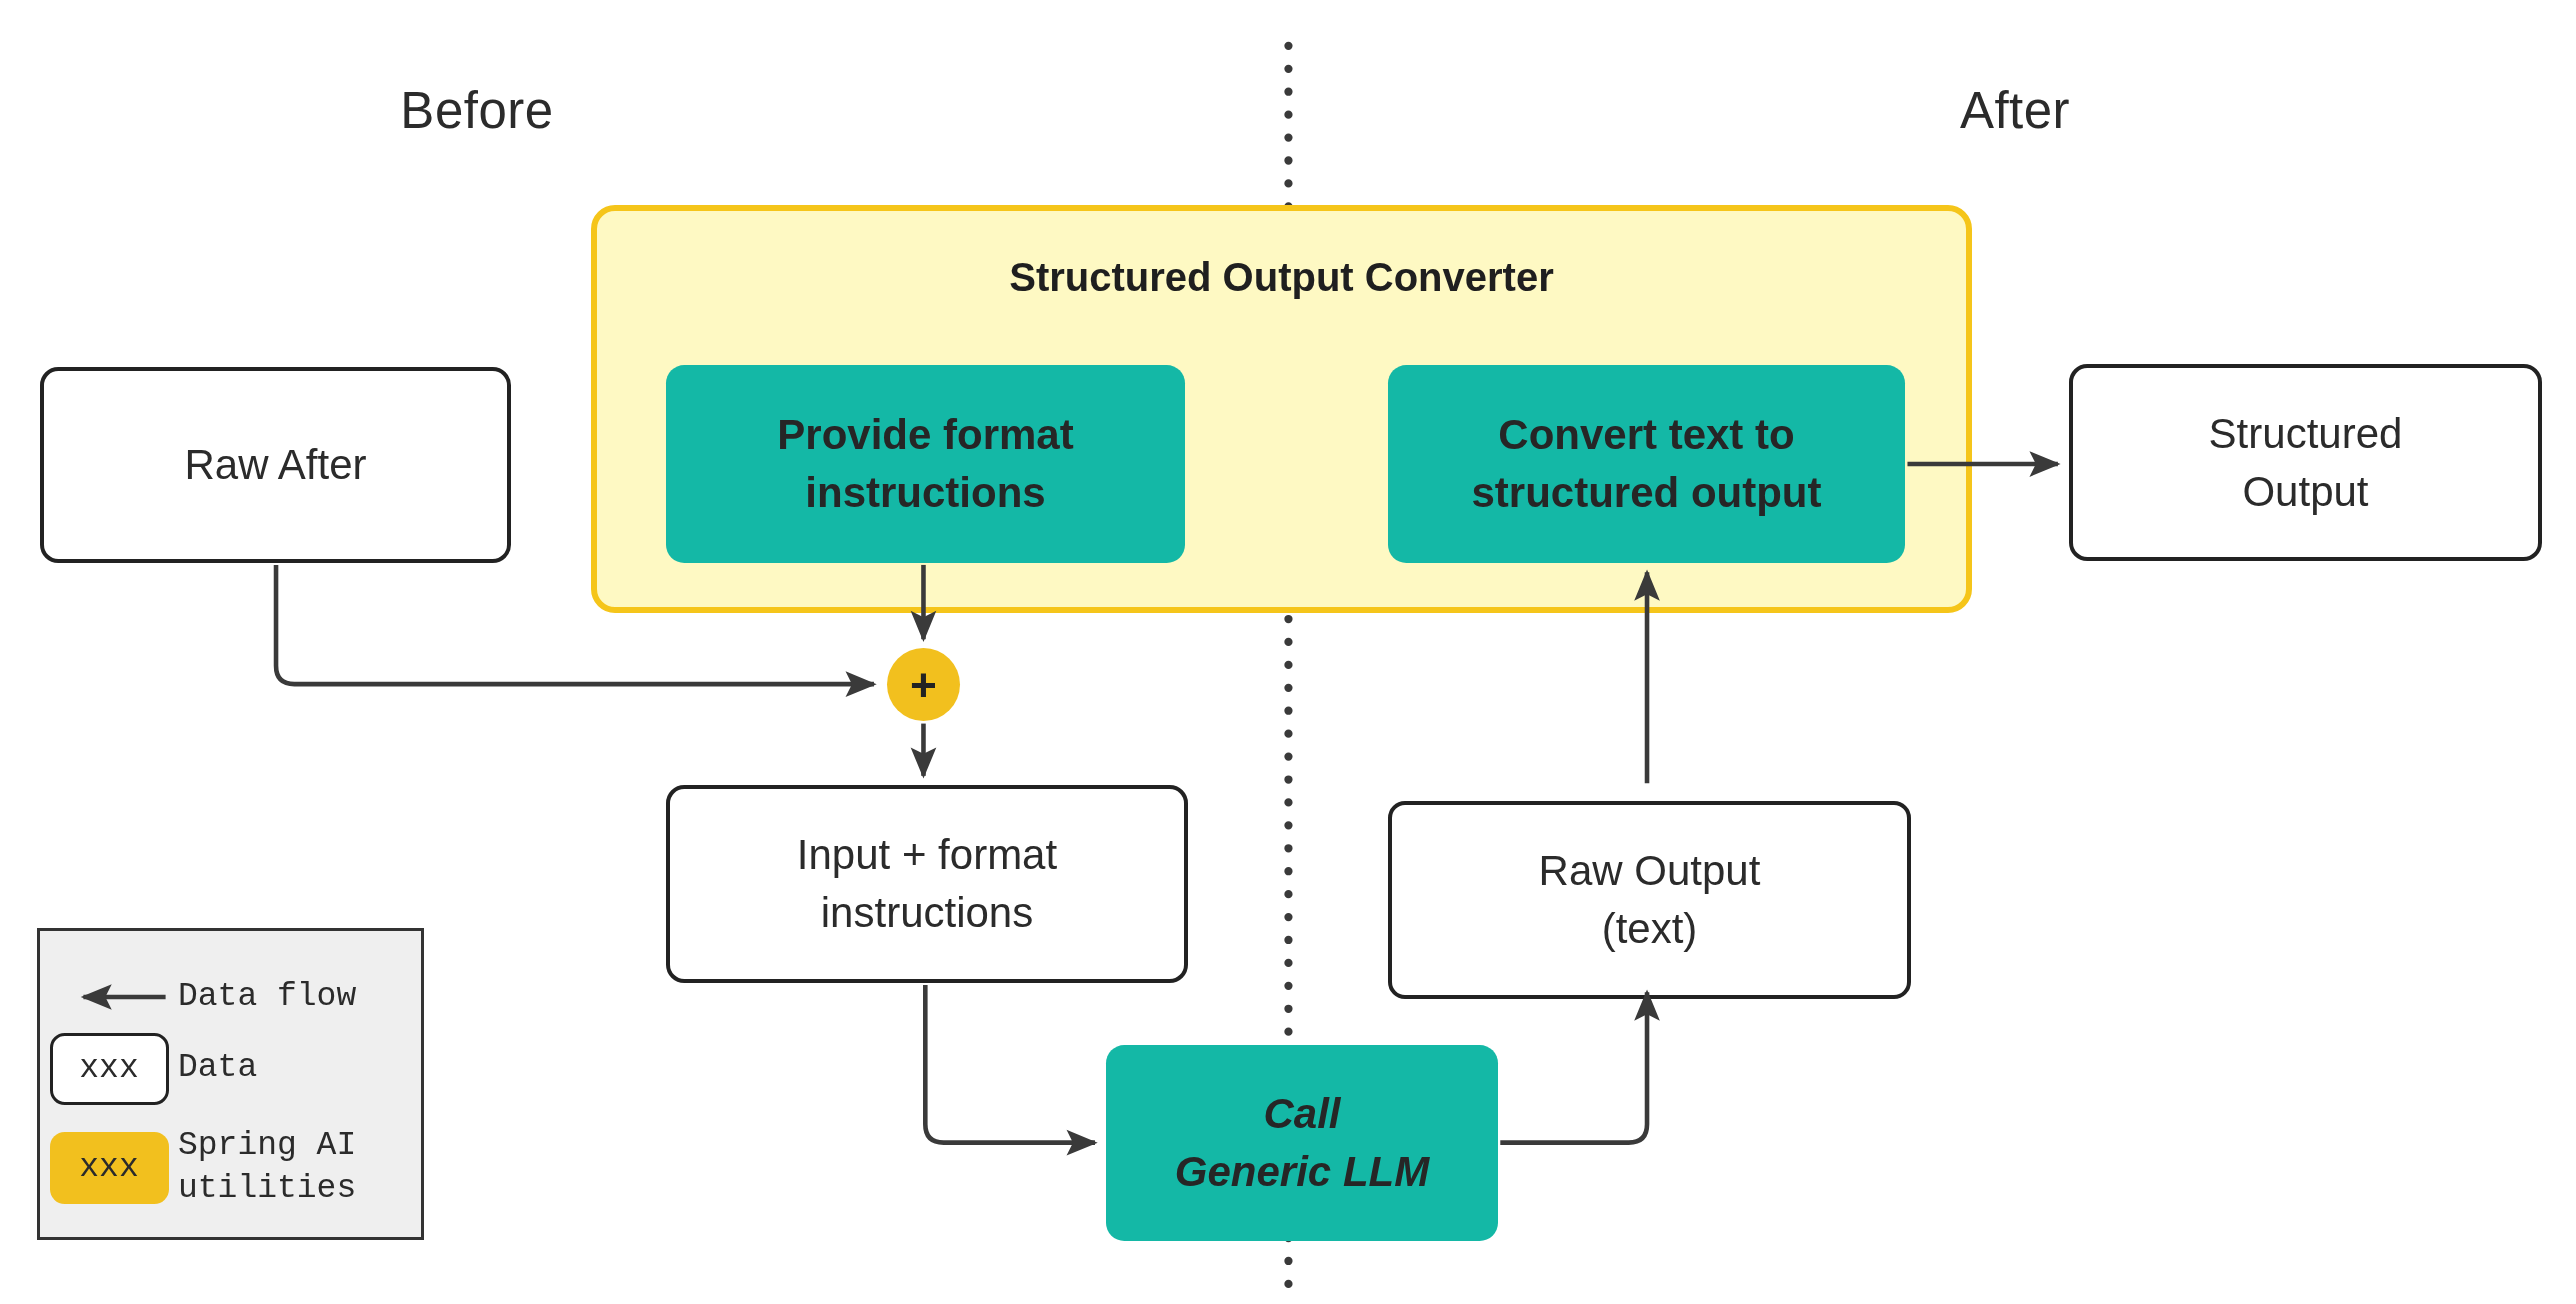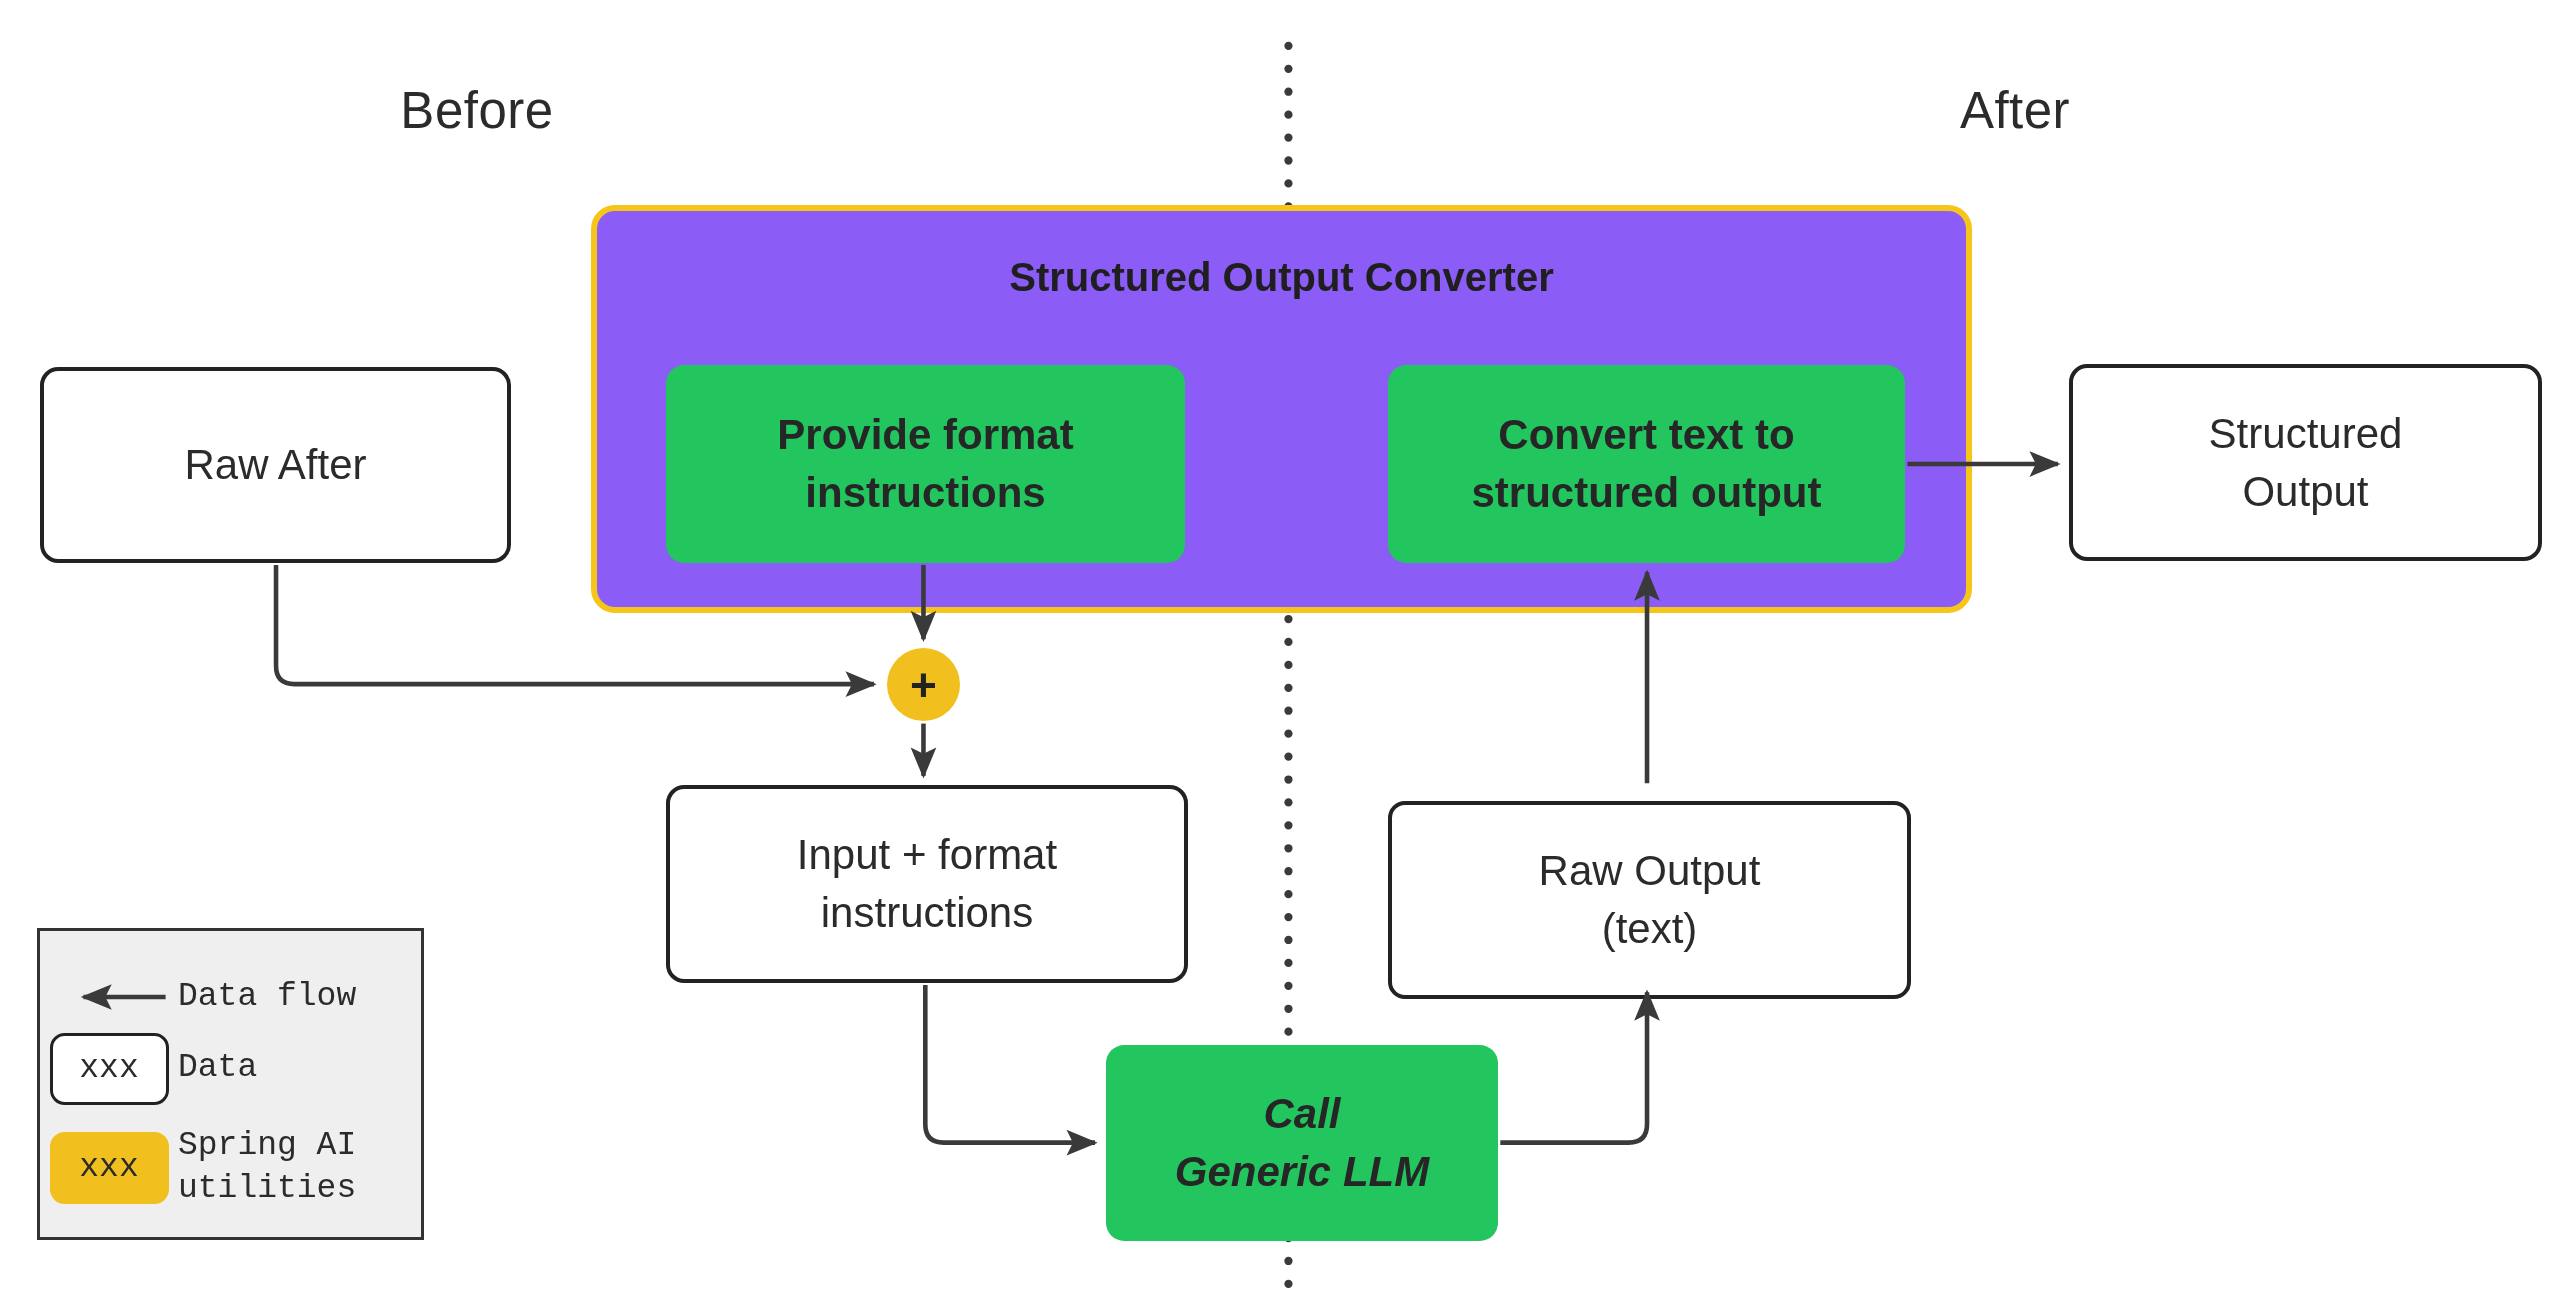--- a/index.html
+++ b/index.html
@@ -20,21 +20,21 @@
   .section-label {
     position: absolute; z-index: 1;
     font-size: 51px; color: #2b2b2b; letter-spacing: 0.5px;
     transform: translateX(-50%);
     white-space: nowrap;
   }
 
   .container-box {
     position: absolute; z-index: 1;
     left: 591px; top: 205px; width: 1381px; height: 408px;
-    background: #8b5cf6;
+    background: #fef9c3;
     border: 6.4px solid #F5C51A;
     border-radius: 24px;
   }
   .container-title {
     position: absolute; left: 0; right: 0; top: 44px;
     text-align: center;
     font-size: 40px; font-weight: 700; color: #1f1f1f;
   }
 
   .node {
@@ -45,21 +45,21 @@
     border-radius: 18.3px;
     font-size: 42px; line-height: 1.38;
     white-space: pre-wrap;
   }
   .node.data-node {
     background: #ffffff;
     border: 4.6px solid #222222;
     color: #2b2b2b;
   }
   .node.utility-node {
-    background: #22c55e;
+    background: #14b8a6;
     border: none;
     font-weight: 700;
     color: #262626;
   }
 
   #node-raw-input         { left: 40px;   top: 367px; width: 471px; height: 196px; }
   #node-provide-format    { left: 666px;  top: 365px; width: 519px; height: 198px; }
   #node-convert-text      { left: 1388px; top: 365px; width: 517px; height: 198px; }
   #node-structured-output { left: 2069px; top: 364px; width: 473px; height: 197px; }
   #node-input-format      { left: 666px;  top: 785px; width: 522px; height: 198px; }

